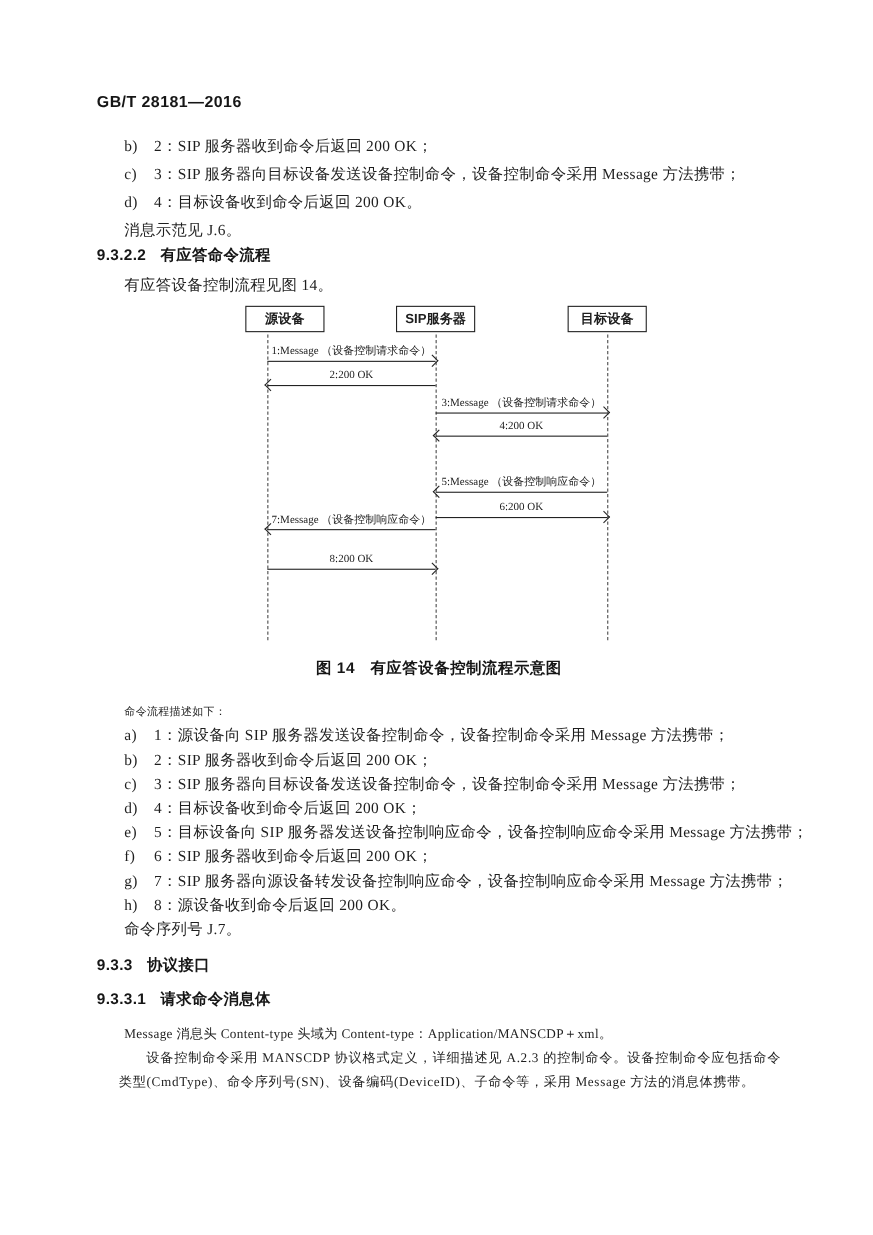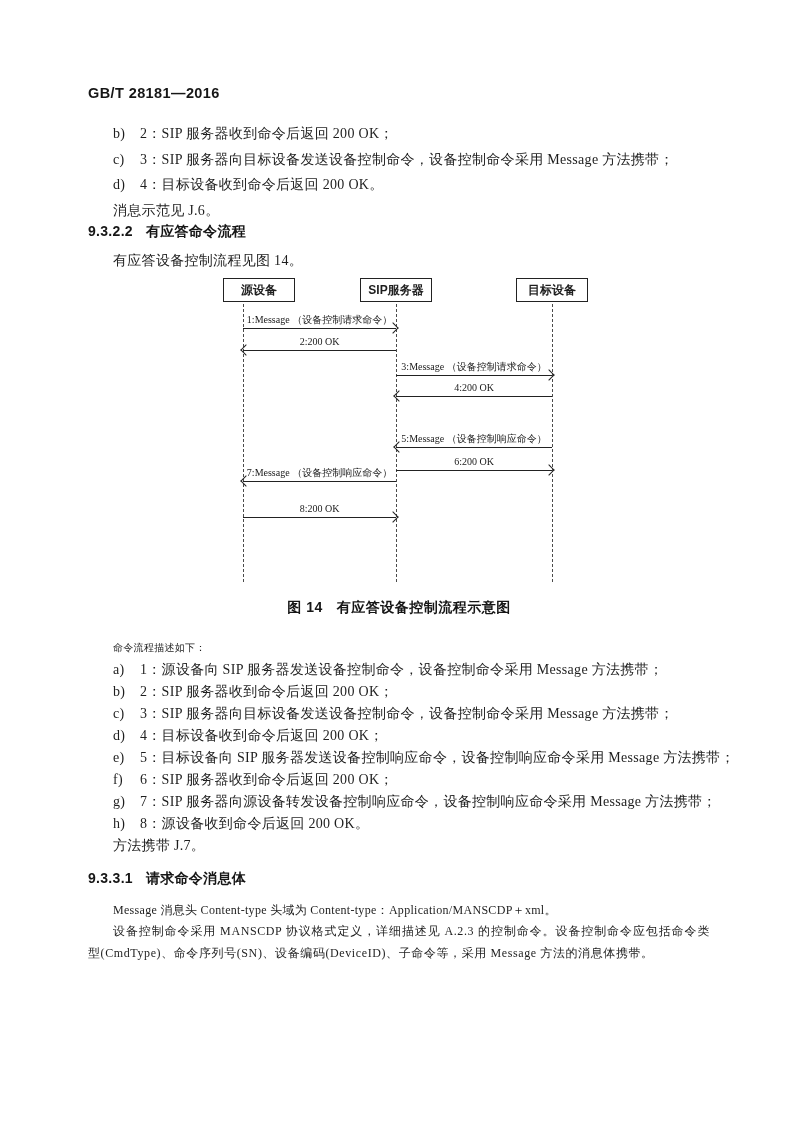--- a/index.html
+++ b/index.html
@@ -63,21 +63,21 @@
   }
   .fig-caption .cap-num { margin-right:14px; }
 
   .flow-intro { font-size:10px; line-height:22px; margin-top:20px; padding-left:25px; letter-spacing:.3px; }
   .list-tight { margin-top:0; }
   .list-tight .list-item { line-height:22px; }
   .note-tight { line-height:22px; }
   .h-933  { margin-top:12px; }
   .h-9331 { margin-top:13px; }
   .para { font-size:12px; line-height:21px; margin-top:12px; text-indent:25px; letter-spacing:.3px; }
-  .para2 { line-height:21.5px; margin-top:0; text-align:justify; letter-spacing:.6px; }
+  .para2 { line-height:21.5px; margin-top:0; text-align:justify; letter-spacing:.6px;margin-left:20px; }
   .page-number { font-size:13px; margin:6px 0 0 14px; letter-spacing:.5px; }
 </style>
 </head>
 <body>
 
 <div class="page">
 
   <div class="doc-header">GB/T 28181—2016</div>
 
   <div class="list">
@@ -192,22 +192,25 @@
     </div>
     <div class="list-item">
       <span class="marker">g)</span>
       <span class="li-text">7：SIP 服务器向源设备转发设备控制响应命令，设备控制响应命令采用 Message 方法携带；</span>
     </div>
     <div class="list-item">
       <span class="marker">h)</span>
       <span class="li-text">8：源设备收到命令后返回 200 OK。</span>
     </div>
   </div>
-  <div class="note note-tight">方法携带 J.7。</div>
-
+  <div class="note note-tight">命令序列号 J.7。</div>
+
+  <div class="heading h-933">
+    <span class="num">9.3.3</span><span>协议接口</span>
+  </div>
 
   <div class="heading h-9331">
     <span class="num">9.3.3.1</span><span>请求命令消息体</span>
   </div>
 
   <div class="para">Message 消息头 Content-type 头域为 Content-type：Application/MANSCDP＋xml。</div>
   <div class="para para2">设备控制命令采用 MANSCDP 协议格式定义，详细描述见 A.2.3 的控制命令。设备控制命令应包括命令类型(CmdType)、命令序列号(SN)、设备编码(DeviceID)、子命令等，采用 Message 方法的消息体携带。</div>
 
 
 </div>

